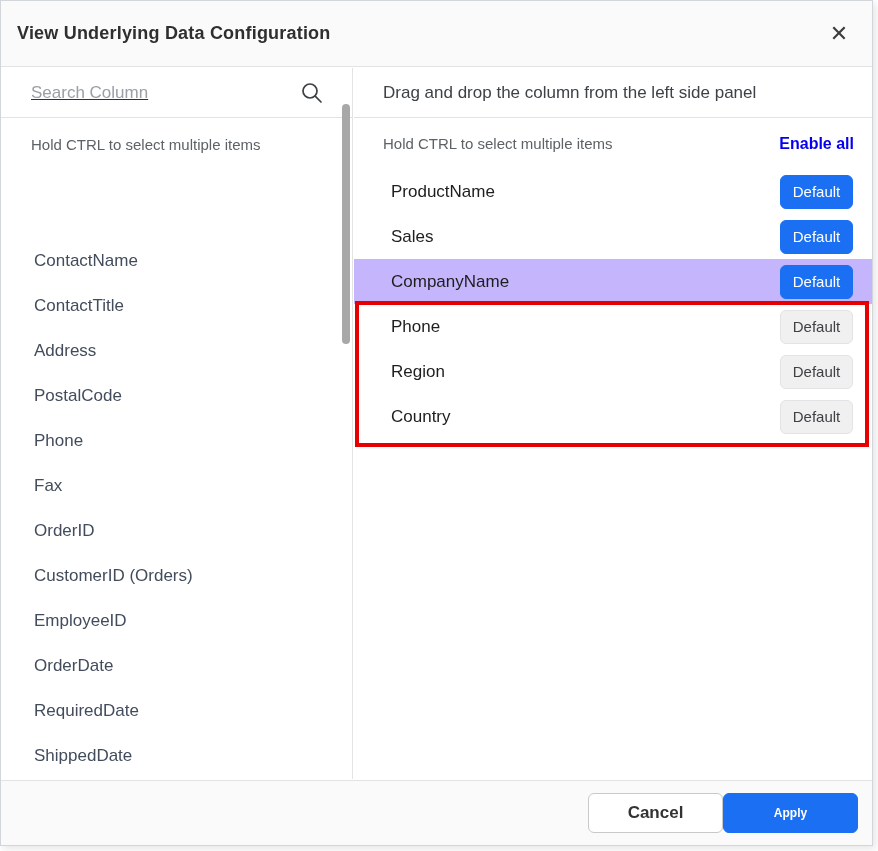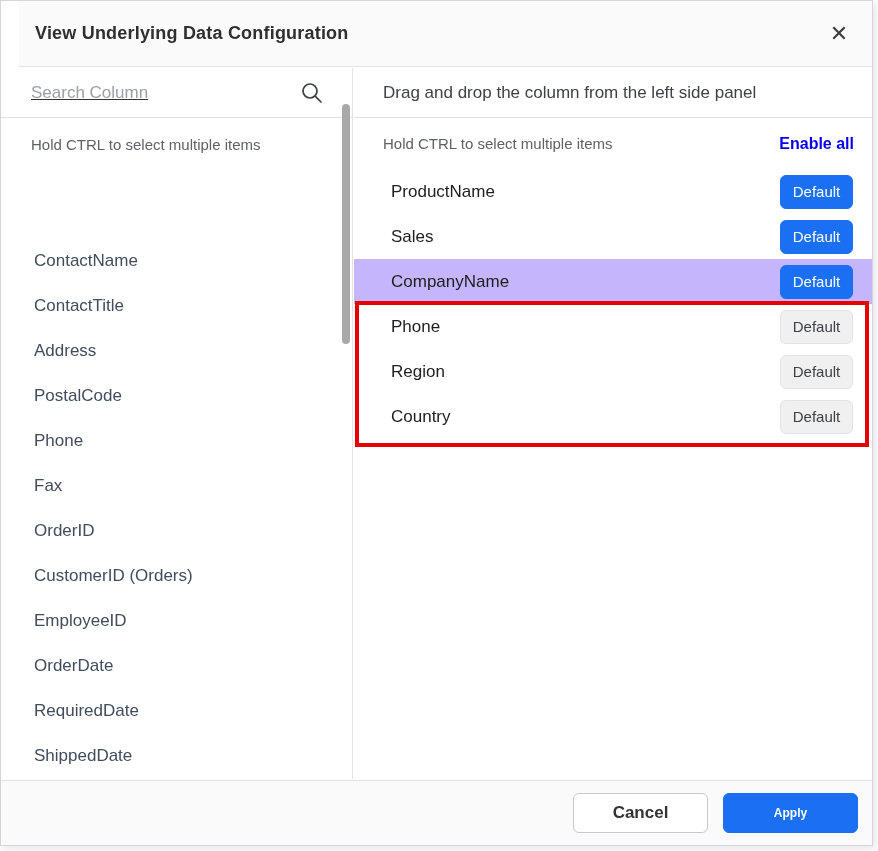--- a/index.html
+++ b/index.html
@@ -7,21 +7,21 @@
   body { position:relative; overflow:hidden; }
 
   .dialog {
     position:absolute; left:0; top:0; width:873px; height:846px;
     background:#fff; border:1px solid #d2d6da;
     box-shadow:3px 3px 8px rgba(0,0,0,.10);
   }
 
   
   .dlg-header {
-    position:absolute; left:18px; top:0; right:0; height:66px;
+    position:absolute; left:0; top:0; right:0; height:66px;
     background:#fafafa; border-bottom:1px solid #e3e3e3;
     display:flex; align-items:center; padding:0 16px;
   }
   .dlg-title { font-size:18px; font-weight:bold; color:#2f2f2f; letter-spacing:.2px; }
   .dlg-close {
     margin-left:auto; width:34px; height:34px; border:none; background:transparent;
     font-size:22px; line-height:34px; color:#3c3c3c; cursor:pointer; text-align:center;
     font-family:"DejaVu Sans", sans-serif;
   }
 
@@ -91,21 +91,21 @@
   .red-box {
     position:absolute; left:354px; top:300px; width:514px; height:146px;
     border:4px solid var(--highlight-red,#e60000); pointer-events:none; z-index:6;
   }
 
   
   .dlg-footer {
     position:absolute; left:0; right:0; bottom:0; height:65px;
     background:#fafafa; border-top:1px solid #e3e3e3;
     display:flex; align-items:center; justify-content:flex-end;
-    gap:15px; padding-right:14px;
+    padding-right:14px;
   }
   .btn-cancel {
     width:135px; height:40px; background:#fff; border:1px solid #c9c9c9; border-radius:6px;
     font-size:17px; font-weight:bold; color:#333; cursor:pointer;
     font-family:"Liberation Sans", sans-serif;
   }
   .btn-apply {
     width:135px; height:40px; background:var(--primary-blue,#1a6ff2); border:1px solid var(--primary-blue,#1a6ff2);
     border-radius:6px; font-size:12px; font-weight:bold; color:#fff; cursor:pointer;
     font-family:"Liberation Sans", sans-serif;

